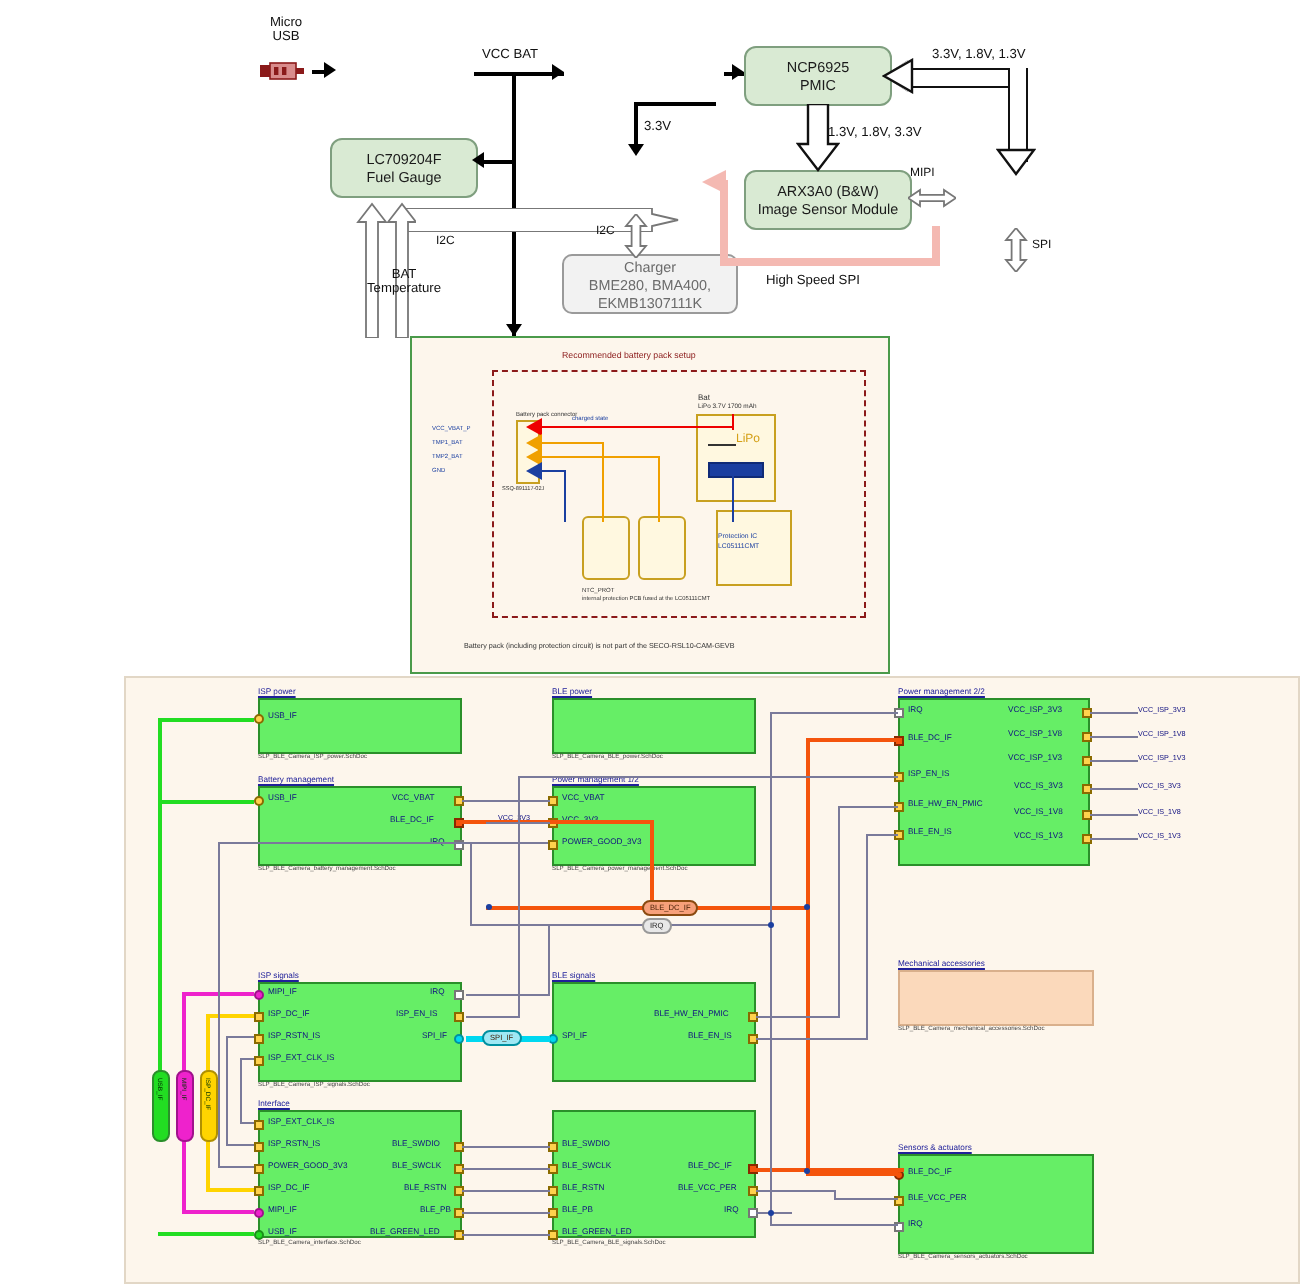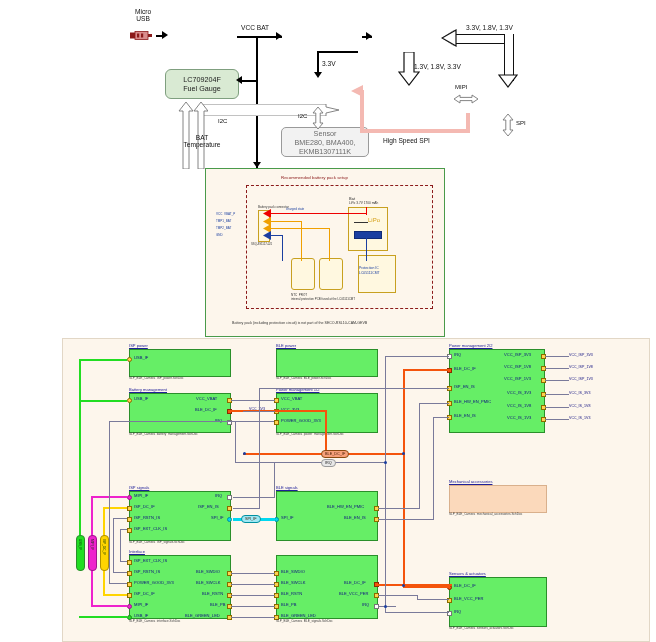--- a/index.html
+++ b/index.html
@@ -77,26 +77,34 @@
   <svg class="usbicon" style="left:130px;top:31px;" viewBox="0 0 26 9">
      <rect x="0" y="1.5" width="5" height="6" fill="#8b1a1a"></rect>
      <rect x="5" y="0.5" width="13" height="8" fill="#d98c8c" stroke="#8b1a1a" stroke-width="0.8"></rect>
      <rect x="7" y="2.5" width="2.2" height="4" fill="#8b1a1a"></rect>
      <rect x="11" y="2.5" width="2.2" height="4" fill="#8b1a1a"></rect>
      <rect x="18" y="3" width="4" height="3" fill="#8b1a1a"></rect>
   </svg>
   <div class="ln lnh" style="left:156px;top:35px;width:8px;"></div>
   <div class="ar ar-r" style="left:162px;top:31px;"></div>
 
+  <div class="blk" style="left:372px;top:23px;width:72px;height:28px;">
+    <div>NCP6925</div>
+    <div>PMIC</div>
+  </div>
   <div class="blk" style="left:165px;top:69px;width:72px;height:28px;">
     <div>LC709204F</div>
     <div>Fuel Gauge</div>
   </div>
+  <div class="blk" style="left:372px;top:85px;width:82px;height:28px;">
+    <div>ARX3A0 (B&amp;W)</div>
+    <div>Image Sensor Module</div>
+  </div>
   <div class="blk dash" style="left:281px;top:127px;width:86px;height:28px;">
-    <div>Sensor</div>
+    <div>Charger</div>
     <div>BME280, BMA400,</div>
     <div>EKMB1307111K</div>
   </div>
 
   <div class="ln lnh" style="left:237px;top:36px;width:45px;"></div>
   <div class="ar ar-r" style="left:276px;top:32px;"></div>
   <div class="lbl" style="left:241px;top:24px;">VCC BAT</div>
 
   <div class="ln lnv" style="left:256px;top:36px;height:132px;"></div>
   <div class="ar ar-d" style="left:253px;top:162px;"></div>

